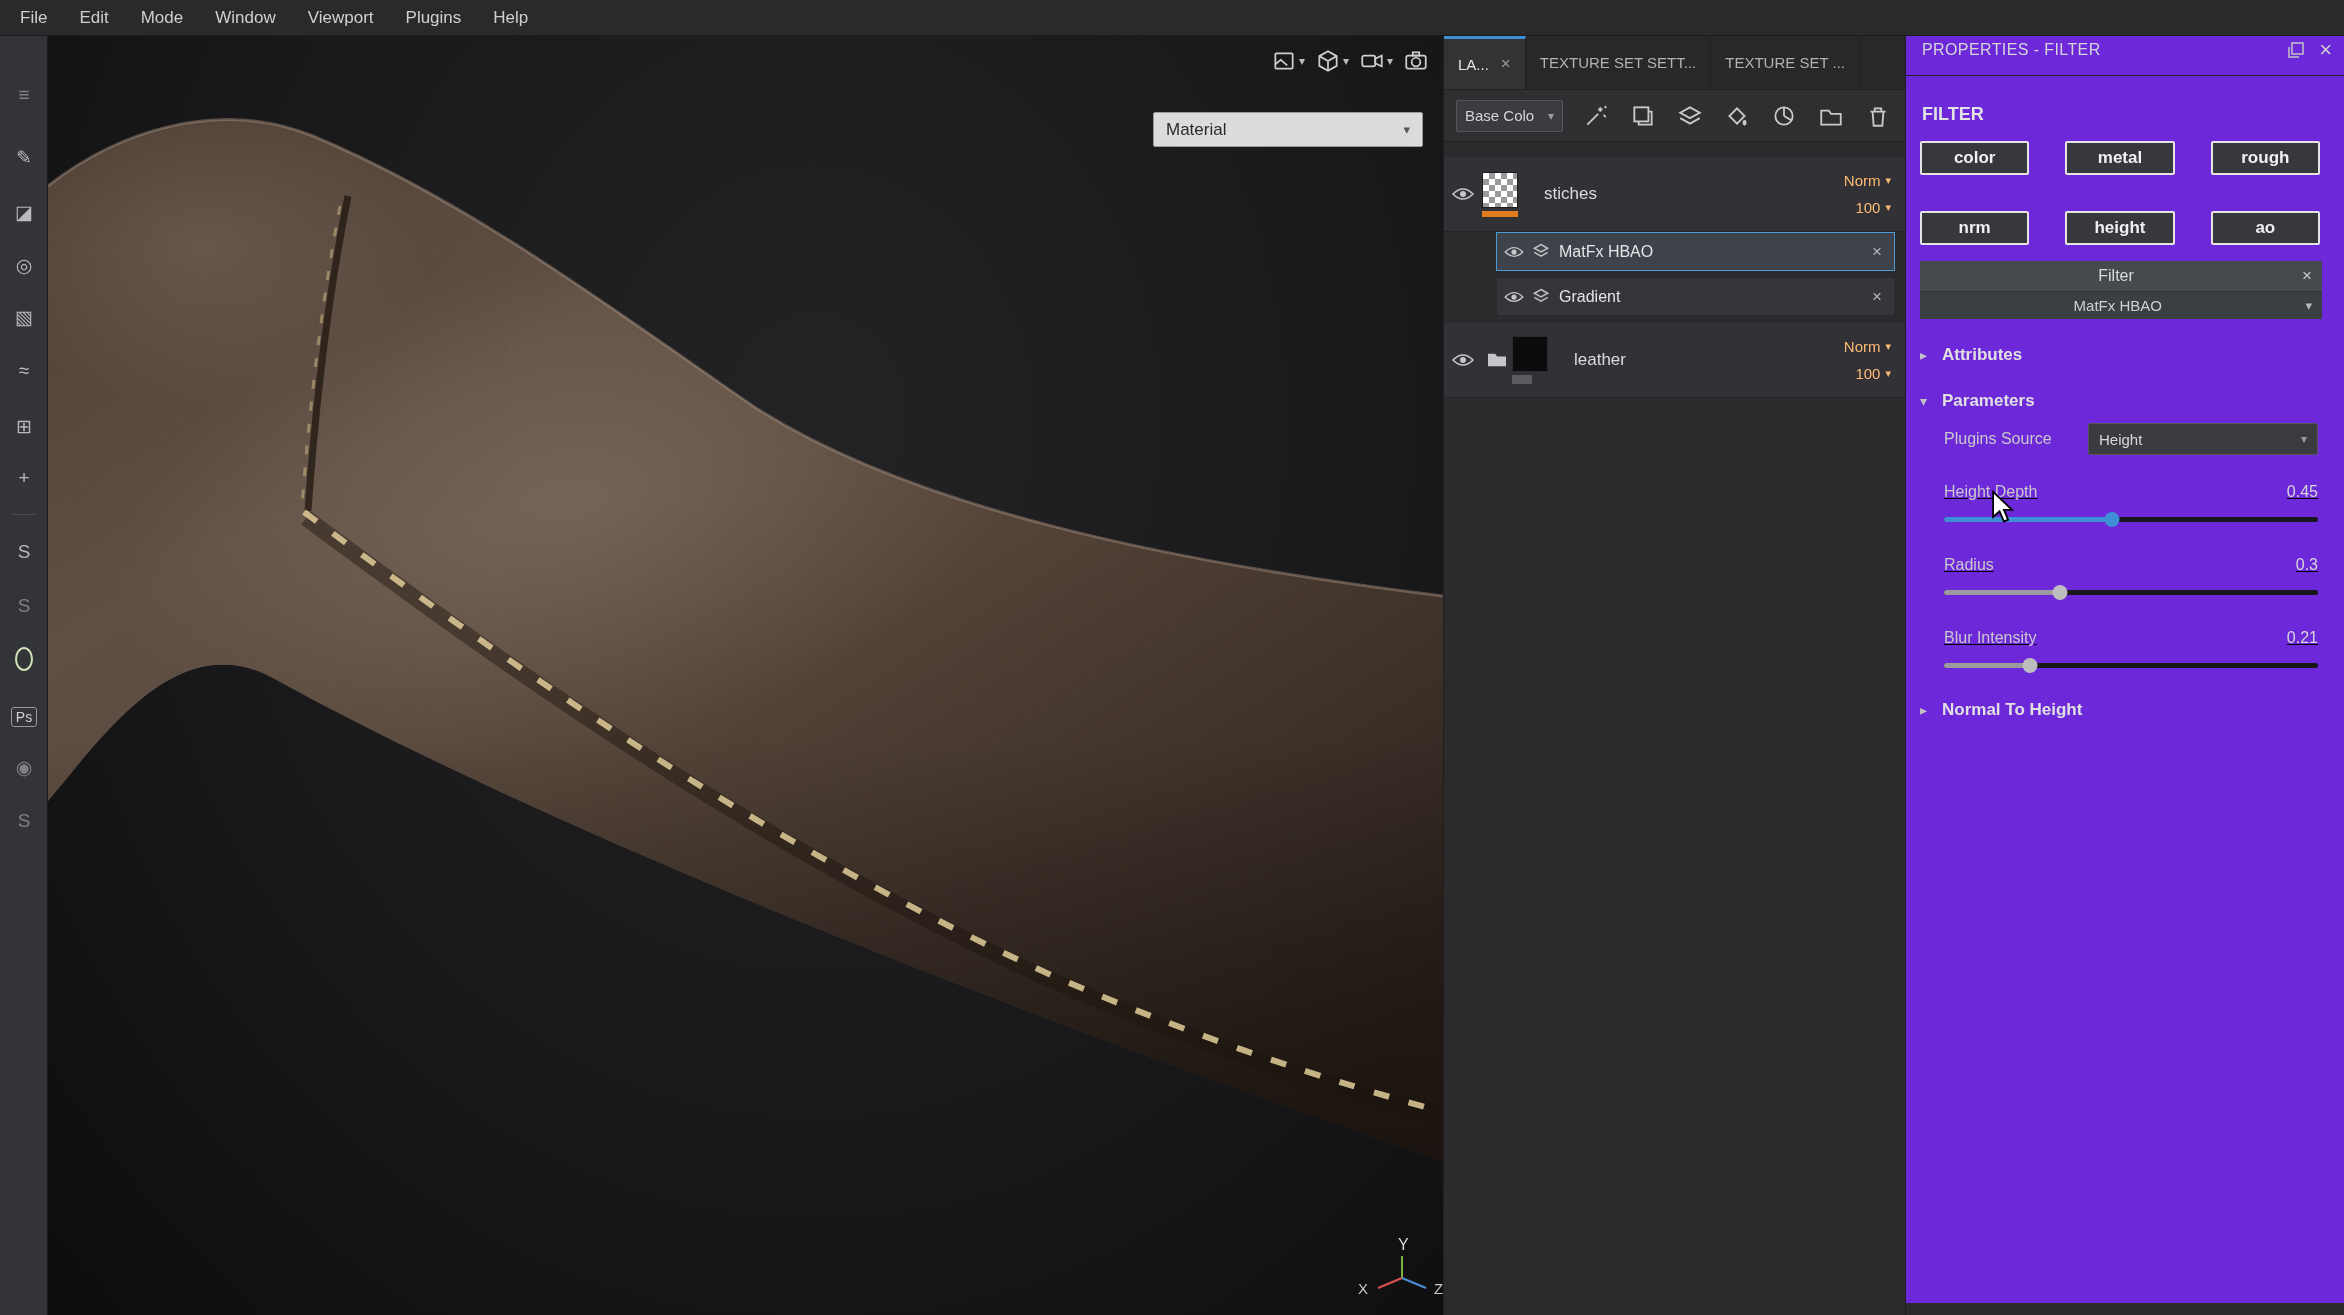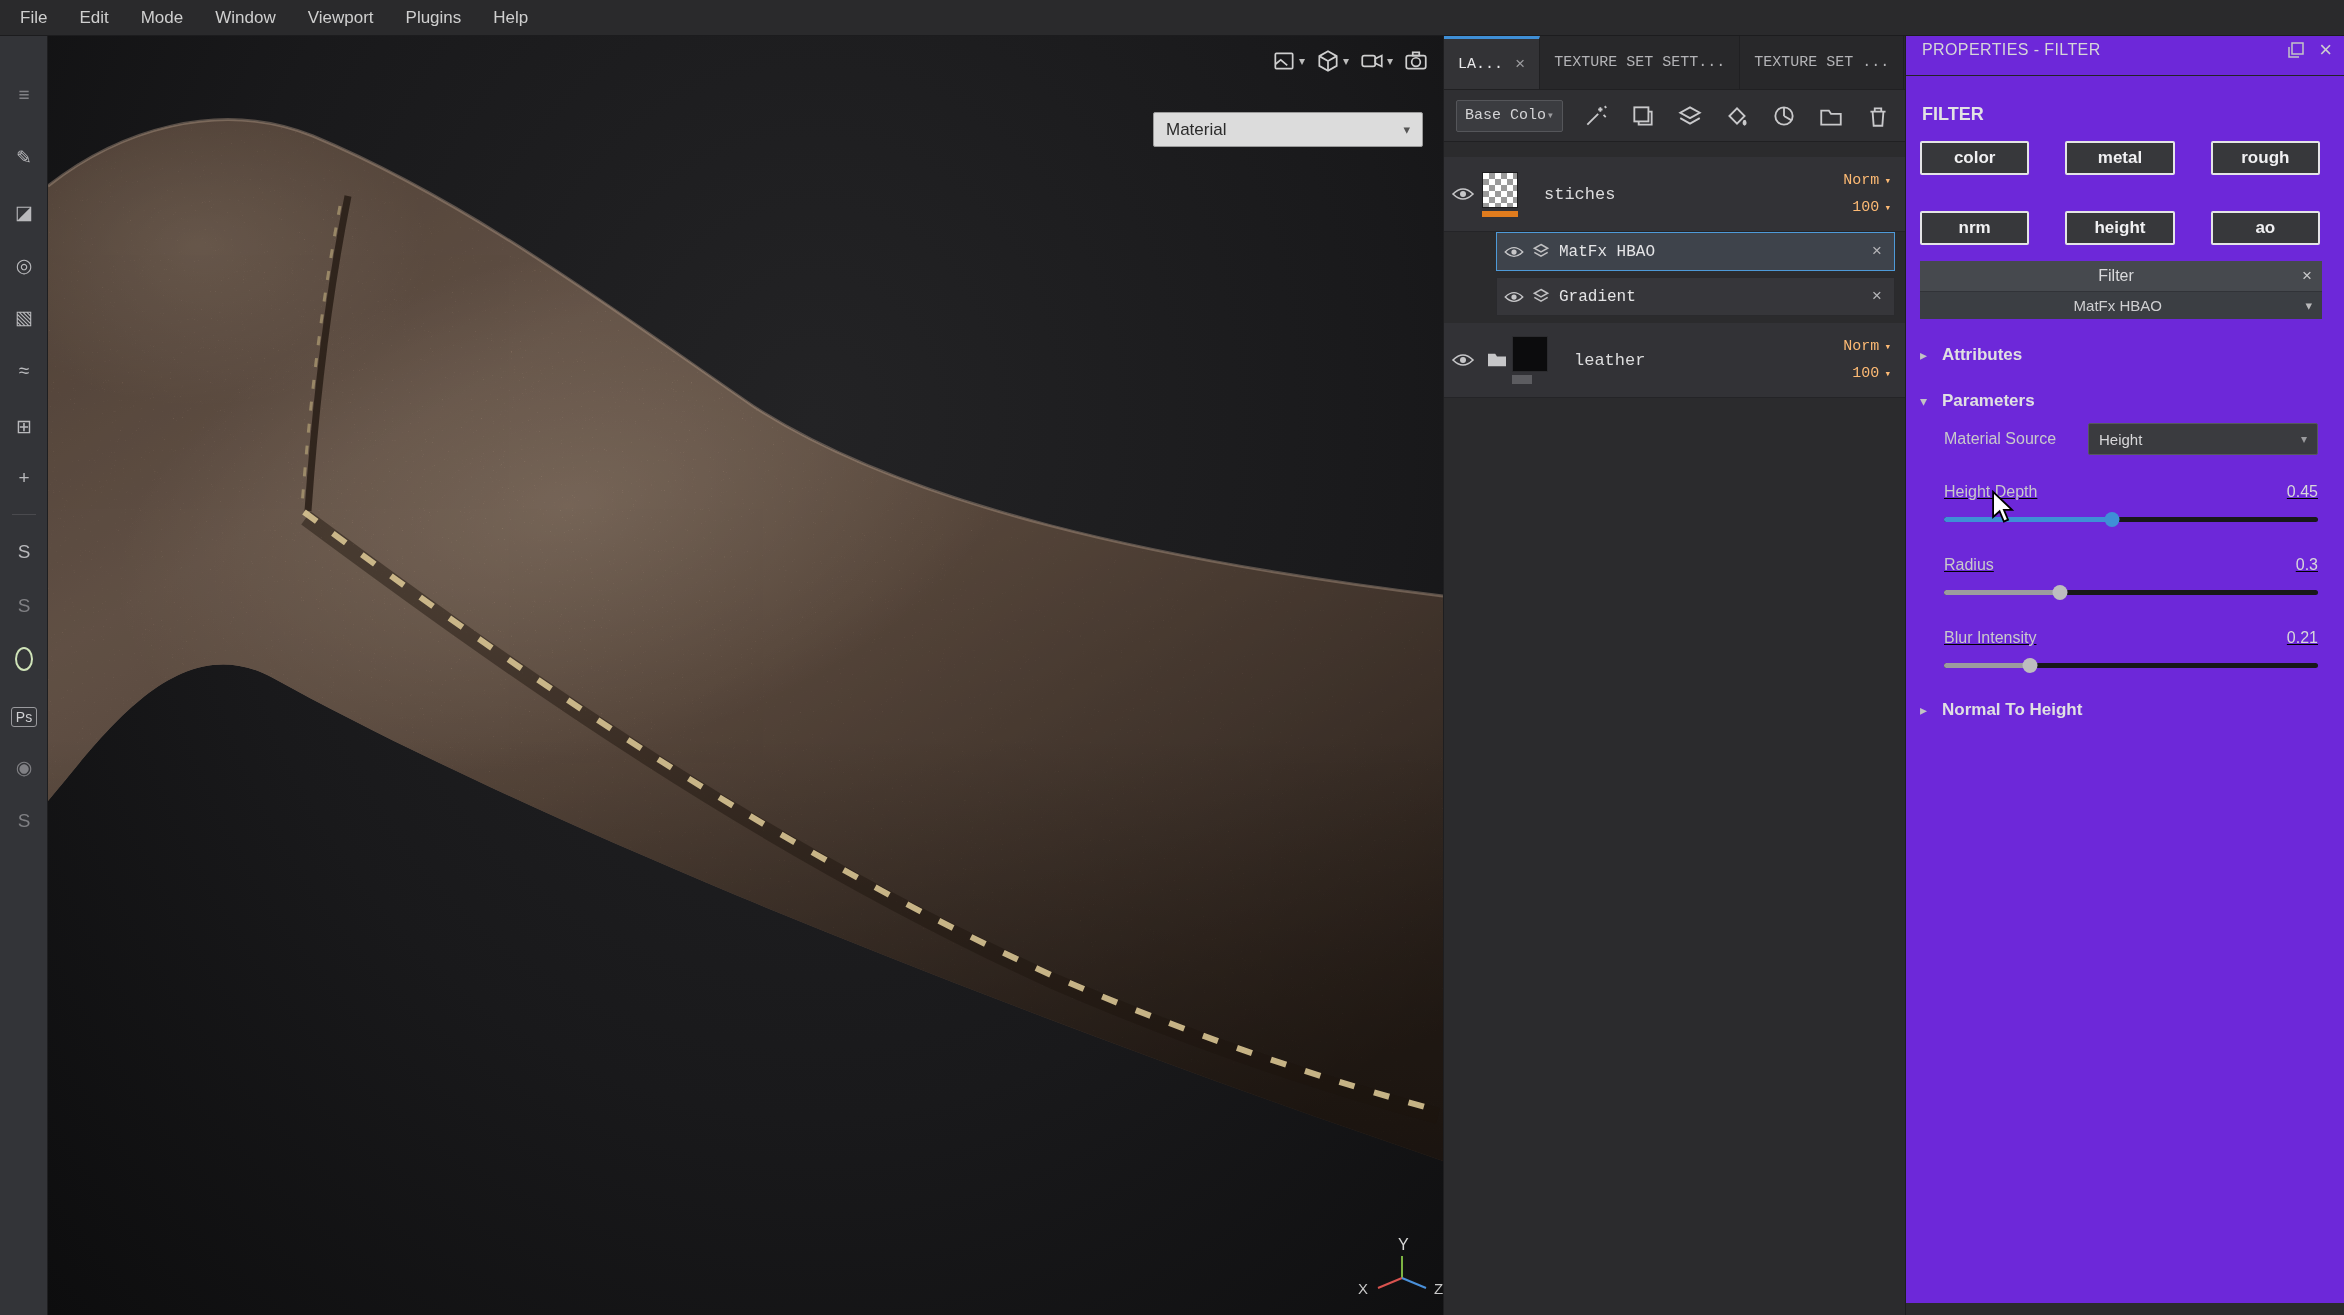--- a/index.html
+++ b/index.html
@@ -34,21 +34,21 @@
   .vp-arrow { color:#bdbdbd; font-size:12px; margin-left:2px; }
   #material-dropdown { position:absolute; left:1105px; top:76px; width:270px; height:35px;
                        background:#dcdcdc; border:1px solid #9a9a9a; border-radius:2px;
                        color:#2b2b2b; font-size:17px; display:flex; align-items:center;
                        padding:0 12px; justify-content:space-between; }
   #gizmo { position:absolute; left:1306px; top:1200px; }
   #cursor { position:absolute; left:1990px; top:490px; z-index:90; }
 
   
   #layers-panel { position:absolute; left:1443px; top:36px; width:463px; height:1279px;
-                  background:#2b2b2d; border-left:1px solid #1e1e20; border-right:1px solid #1e1e20;font-family:Liberation Mono, monospace; }
+                  background:#2b2b2d; border-left:1px solid #1e1e20; border-right:1px solid #1e1e20; }
   #tabbar { display:flex; height:54px; background:#28282a; border-bottom:1px solid #202022; }
   .tab { display:flex; align-items:center; padding:0 14px; font-size:15px; color:#b3b3b6;
          border-right:1px solid #202022; white-space:nowrap; }
   .tab.active { background:#333336; color:#e8e8ea; border-top:3px solid #3f8fd6; }
   .tab .tab-close { margin-left:12px; color:#9c9c9f; font-size:17px; }
   #layers-toolbar { height:52px; display:flex; align-items:center; padding:0 12px;
                     background:#2f2f32; border-bottom:1px solid #202022; }
   #channel-dropdown { width:112px; height:32px; background:#3b3c40; border:1px solid #55565a;
                       border-radius:2px; color:#d4d4d6; font-size:15px; display:flex;
                       align-items:center; justify-content:space-between; padding:0 8px; }
@@ -457,21 +457,21 @@
       <span class="section-label">Attributes</span>
     </div>
 
     <div class="section-row">
       <span class="section-chevron">▾</span>
       <span class="section-label">Parameters</span>
     </div>
 
     <div id="params-body">
       <div class="cs-row">
-        <span class="cs-label">Material Source</span>
+        <span class="cs-label">Plugins Source</span>
         <span class="cs-select">
           <span>Height</span>
           <span style="color:#9b9b9e;font-size:12px;">▾</span>
         </span>
       </div>
 
       <div class="param">
         <div class="param-row">
           <span class="param-label">Height Depth</span>
           <span class="param-value">0.45</span>

